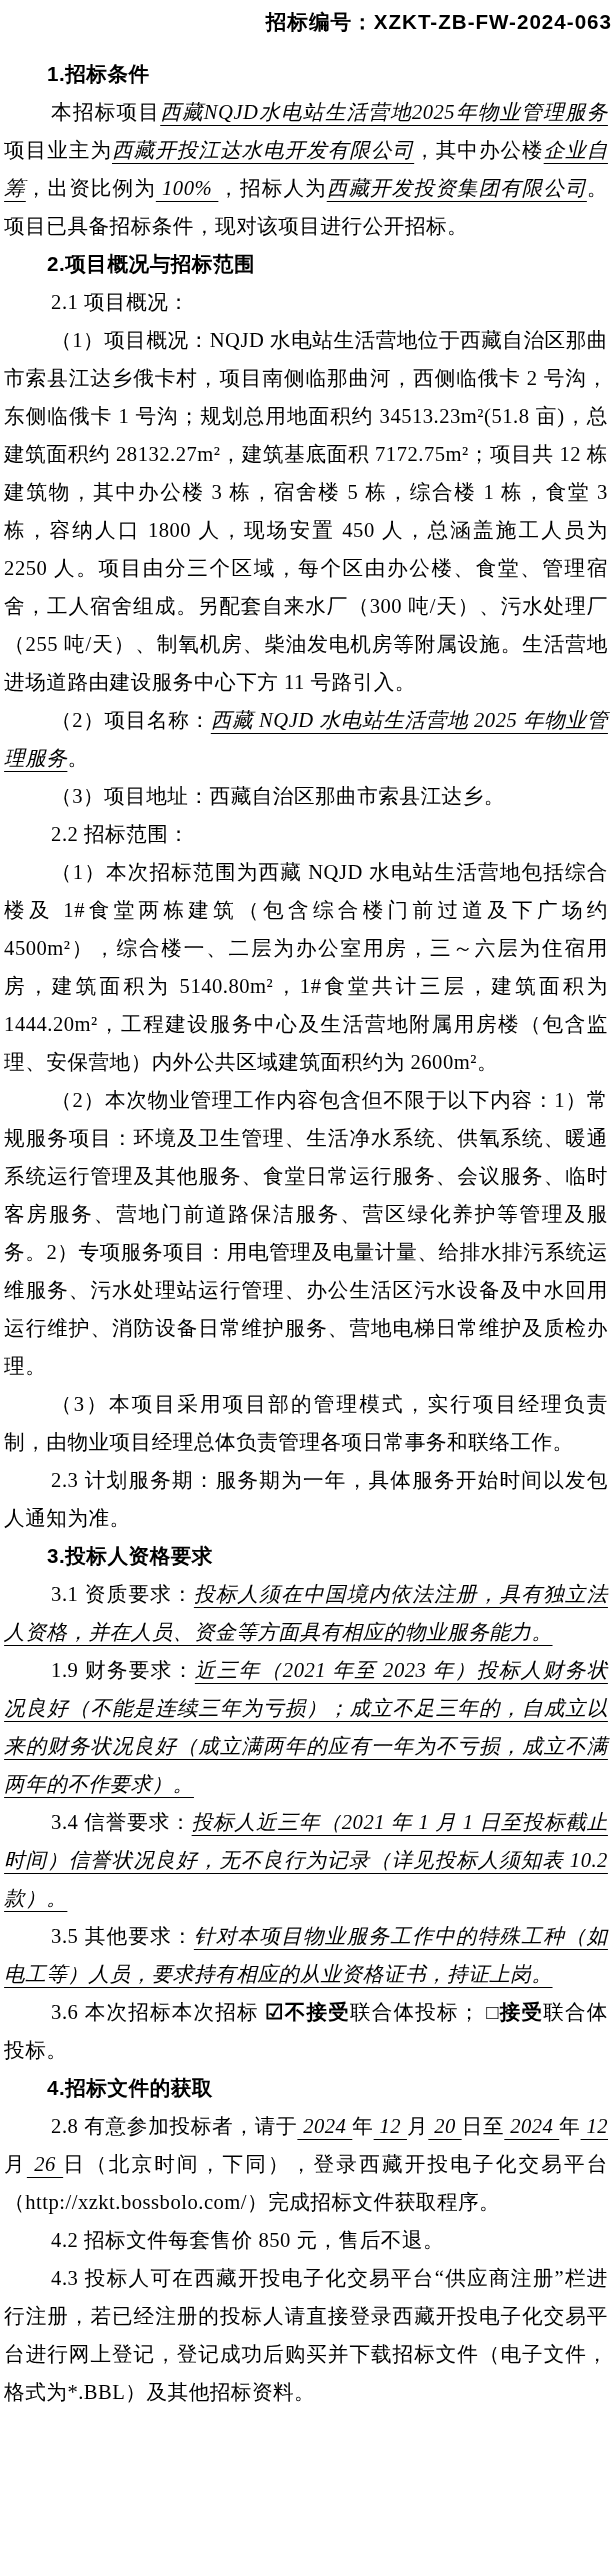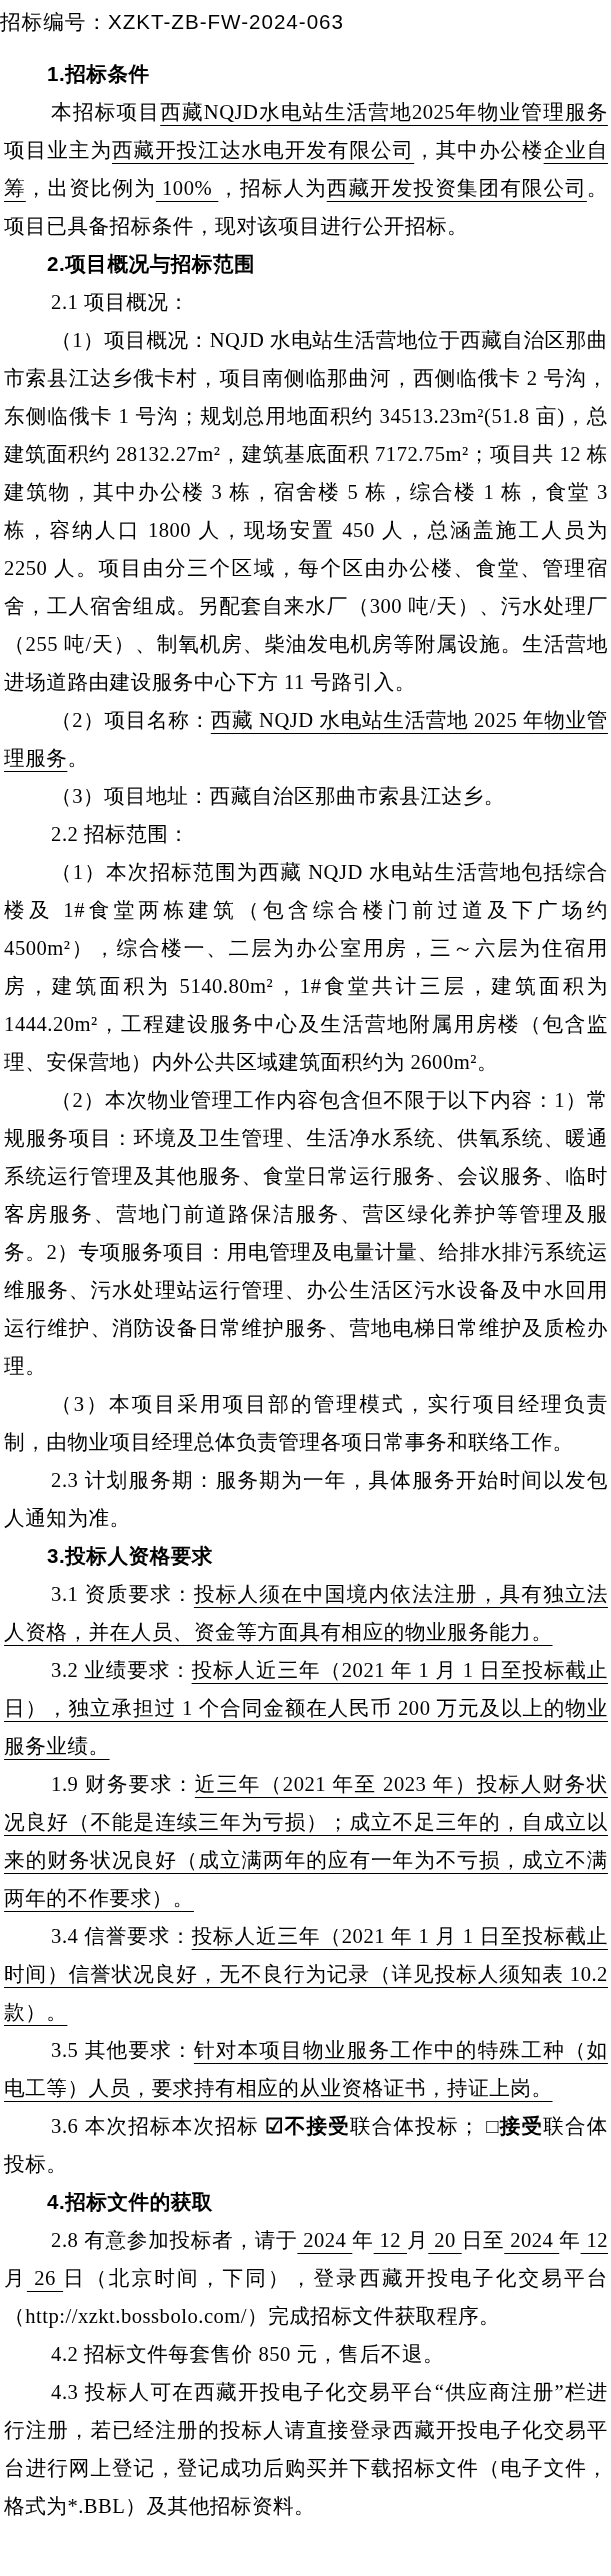--- a/index.html
+++ b/index.html
@@ -7,23 +7,23 @@
     position:relative;
     width:612px;
     height:3893px;
     margin:0 auto;
     background:#ffffff;
     color:#000000;
     overflow:hidden;
   }
   .title{
     font-family:"Liberation Sans",sans-serif;
-    font-weight:400;
+    font-weight:700;
     font-size:20.6px;
-    text-align:left;
+    text-align:right;
     padding-top:8.2px;
     letter-spacing:1px;
   }
   .docbody{
     margin:18.5px 4.1px 0 4.1px;
     font-family:"Liberation Serif",serif;
     font-size:20.6px;
     line-height:38px;
     text-align:justify;
     letter-spacing:0.5px;
@@ -31,20 +31,21 @@
   .docbody p{margin:0;text-indent:47px;}
   .docbody p.h{
     font-family:"Liberation Sans",sans-serif;
     font-weight:700;
     text-indent:43px;
   }
   .u{
     text-decoration:underline;
     text-underline-offset:5.7px;
     text-decoration-thickness:1px;
+    font-style:italic;
   }
   .b{font-weight:700;}
 </style>
 </head>
 <body>
 
 <div class="page">
 
   <div class="title">招标编号：XZKT-ZB-FW-2024-063</div>
 
@@ -56,21 +57,20 @@
     <p class="p"><span>（1）项目概况：NQJD 水电站生活营地位于西藏自治区那曲市索县江达乡俄卡村，项目南侧临那曲河，西侧临俄卡 2 号沟，东侧临俄卡 1 号沟；规划总用地面积约 34513.23m²(51.8 亩)，总建筑面积约 28132.27m²，建筑基底面积 7172.75m²；项目共 12 栋建筑物，其中办公楼 3 栋，宿舍楼 5 栋，综合楼 1 栋，食堂 3 栋，容纳人口 1800 人，现场安置 450 人，总涵盖施工人员为 2250 人。项目由分三个区域，每个区由办公楼、食堂、管理宿舍，工人宿舍组成。另配套自来水厂（300 吨/天）、污水处理厂（255 吨/天）、制氧机房、柴油发电机房等附属设施。生活营地进场道路由建设服务中心下方 11 号路引入。</span></p>
     <p class="p"><span>（2）项目名称：</span><span class="u">西藏 NQJD 水电站生活营地 2025 年物业管理服务</span><span>。</span></p>
     <p class="p"><span>（3）项目地址：西藏自治区那曲市索县江达乡。</span></p>
     <p class="p"><span>2.2 招标范围：</span></p>
     <p class="p"><span>（1）本次招标范围为西藏 NQJD 水电站生活营地包括综合楼及 1#食堂两栋建筑（包含综合楼门前过道及下广场约 4500m²），综合楼一、二层为办公室用房，三～六层为住宿用房，建筑面积为 5140.80m²，1#食堂共计三层，建筑面积为 1444.20m²，工程建设服务中心及生活营地附属用房楼（包含监理、安保营地）内外公共区域建筑面积约为 2600m²。</span></p>
     <p class="p"><span>（2）本次物业管理工作内容包含但不限于以下内容：1）常规服务项目：环境及卫生管理、生活净水系统、供氧系统、暖通系统运行管理及其他服务、食堂日常运行服务、会议服务、临时客房服务、营地门前道路保洁服务、营区绿化养护等管理及服务。2）专项服务项目：用电管理及电量计量、给排水排污系统运维服务、污水处理站运行管理、办公生活区污水设备及中水回用运行维护、消防设备日常维护服务、营地电梯日常维护及质检办理。</span></p>
     <p class="p"><span>（3）本项目采用项目部的管理模式，实行项目经理负责制，由物业项目经理总体负责管理各项日常事务和联络工作。</span></p>
     <p class="p"><span>2.3 计划服务期：服务期为一年，具体服务开始时间以发包人通知为准。</span></p>
     <p class="h"><span>3.投标人资格要求</span></p>
     <p class="p"><span>3.1 资质要求：</span><span class="u">投标人须在中国境内依法注册，具有独立法人资格，并在人员、资金等方面具有相应的物业服务能力。</span></p>
-    <p class="p"><span>3.2 业绩要求：</span><span class="u">投标人近三年（2021 年 1 月 1 日至投标截止日），独立承担过 1 个合同金额在人民币 200 万元及以上的物业服务业绩。</span></p>
     <p class="p"><span>1.9 财务要求：</span><span class="u">近三年（2021 年至 2023 年）投标人财务状况良好（不能是连续三年为亏损）；成立不足三年的，自成立以来的财务状况良好（成立满两年的应有一年为不亏损，成立不满两年的不作要求）。</span></p>
     <p class="p"><span>3.4 信誉要求：</span><span class="u">投标人近三年（2021 年 1 月 1 日至投标截止时间）信誉状况良好，无不良行为记录（详见投标人须知表 10.2 款）。</span></p>
     <p class="p"><span>3.5 其他要求：</span><span class="u">针对本项目物业服务工作中的特殊工种（如电工等）人员，要求持有相应的从业资格证书，持证上岗。</span></p>
     <p class="p"><span>3.6 本次招标本次招标 </span><span class="b">☑</span><span class="b">不接受</span><span>联合体投标； </span><span class="b">□</span><span class="b">接受</span><span>联合体投标。</span></p>
     <p class="h"><span>4.招标文件的获取</span></p>
     <p class="p"><span>2.8 有意参加投标者，请于</span><span class="u"> 2024 </span><span>年</span><span class="u"> 12 </span><span>月</span><span class="u"> 20 </span><span>日至</span><span class="u"> 2024 </span><span>年</span><span class="u"> 12 </span><span>月</span><span class="u"> 26 </span><span>日（北京时间，下同），登录西藏开投电子化交易平台（http://xzkt.bossbolo.com/）完成招标文件获取程序。</span></p>
     <p class="p"><span>4.2 招标文件每套售价 850 元，售后不退。</span></p>
     <p class="p"><span>4.3 投标人可在西藏开投电子化交易平台“供应商注册”栏进行注册，若已经注册的投标人请直接登录西藏开投电子化交易平台进行网上登记，登记成功后购买并下载招标文件（电子文件，格式为*.BBL）及其他招标资料。</span></p>
 
   </div>

